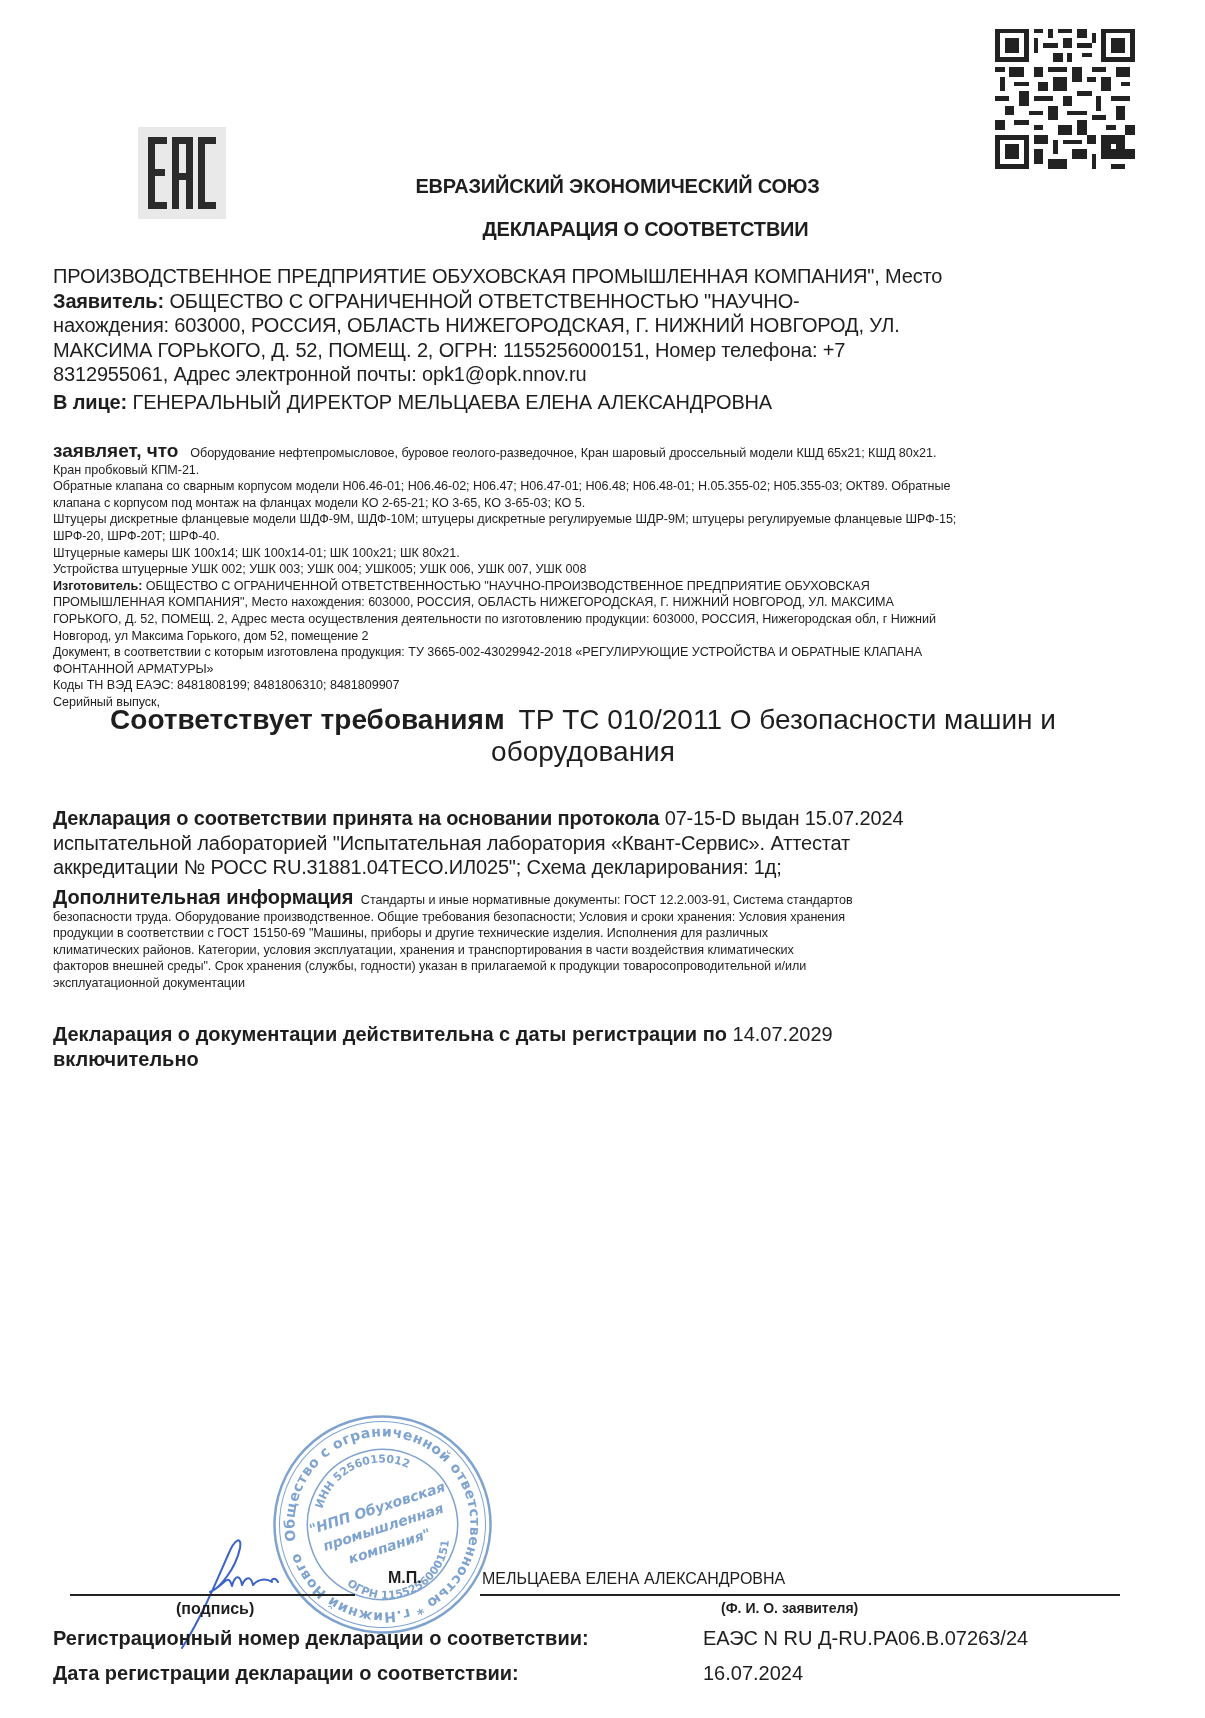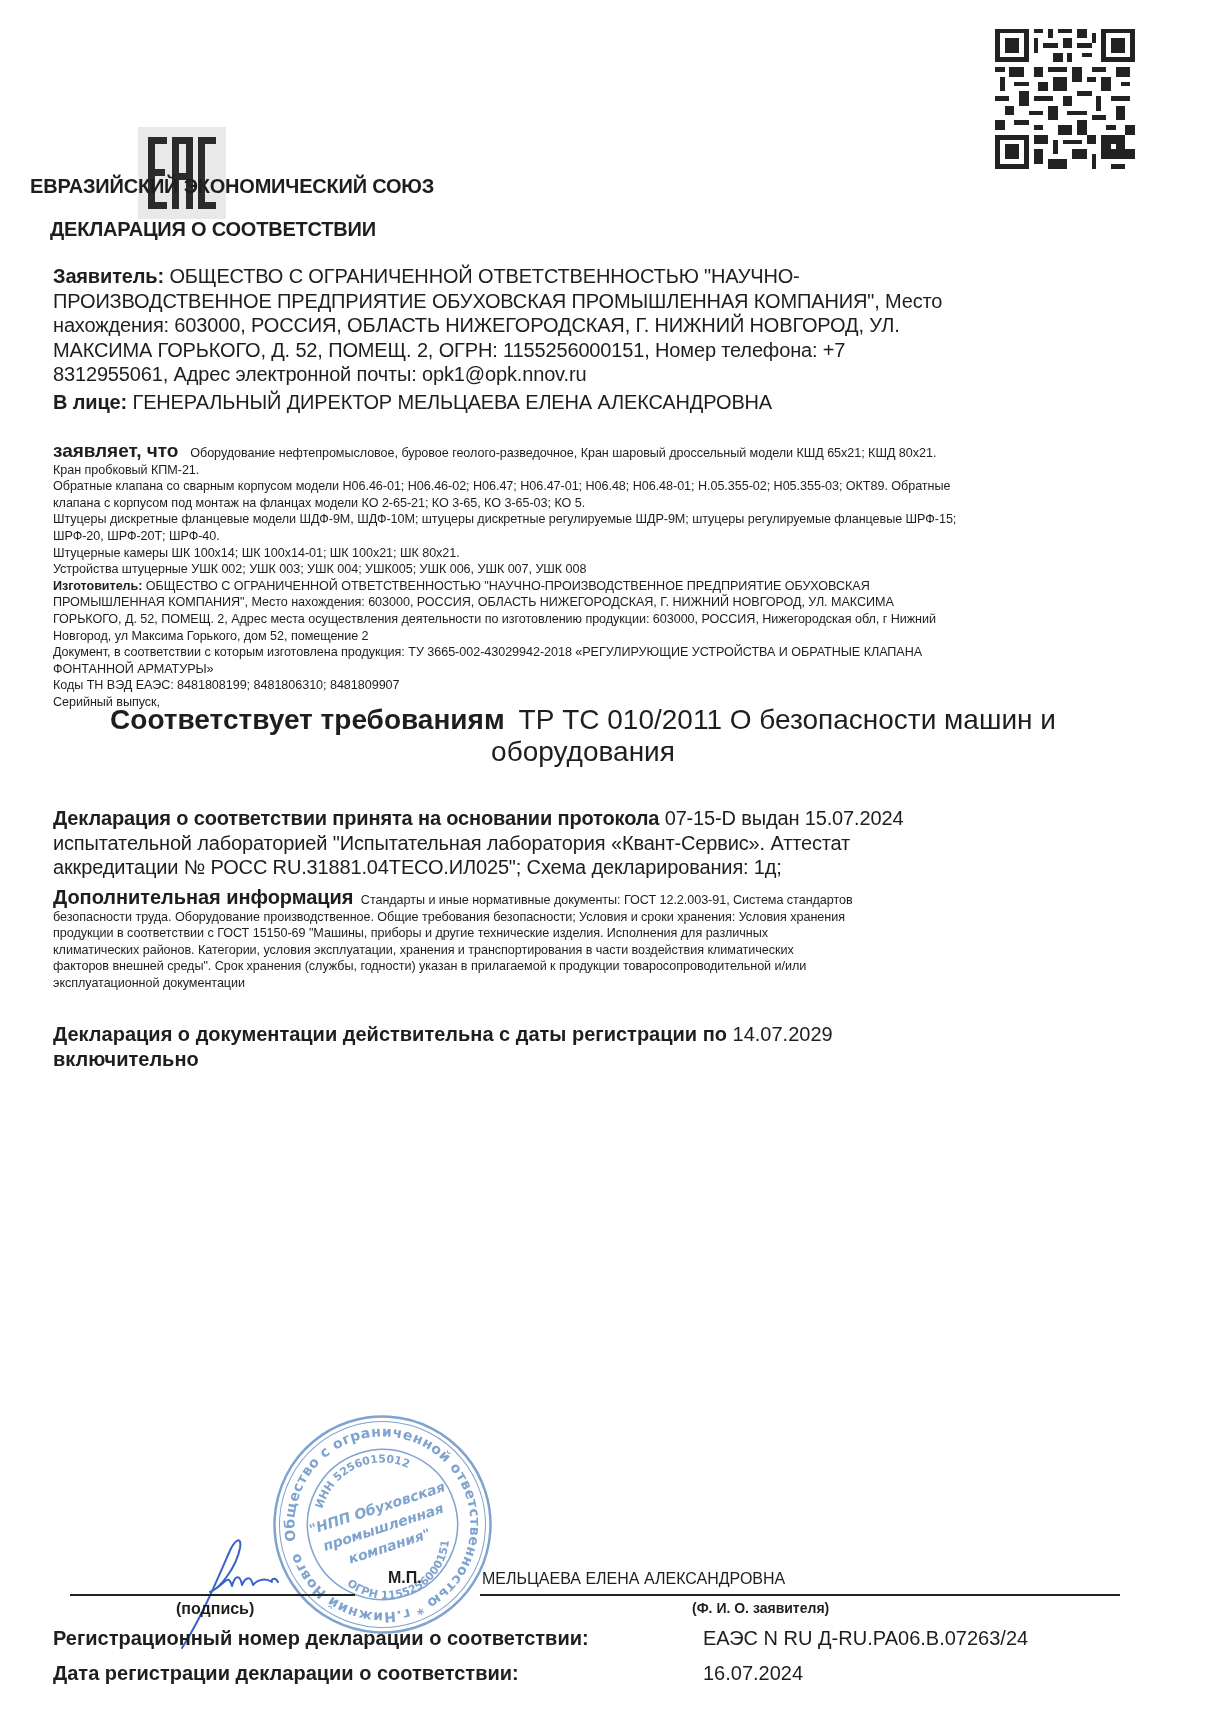--- a/index.html
+++ b/index.html
@@ -10,21 +10,21 @@
   }
   .abs { position: absolute; }
   .logo {
     left: 138px; top: 127px; width: 88px; height: 92px;
     background: #e9e9e9;
     display: flex; align-items: center; justify-content: center;
   }
   .logo svg { display: block; }
   .qr { left: 995px; top: 27px; width: 140px; height: 143px; }
   .title {
-    left: 0; width: 1205px; 
+    left: 0; width: 1205px; text-align: center;
     font-weight: bold; font-size: 20px; letter-spacing: -0.2px;
   }
   .t1 { top: 175px; padding-left: 30px; box-sizing: border-box; }
   .t2 { top: 218px; padding-left: 14px; box-sizing: border-box; margin-left: 36px; }
   .big {
     font-size: 20px; line-height: 24.5px; letter-spacing: -0.15px;
   }
   .small {
     font-size: 12.6px; line-height: 16.6px; letter-spacing: -0.05px;
   }
@@ -40,21 +40,21 @@
   .extra { top: 889px; }
   .extra .lead { font-size: 20px; font-weight: bold; margin-right: 4px; }
   .valid { top: 1022px; font-size: 20px; line-height: 25px; }
   .stamp { left: 270px; top: 1412px; width: 225px; height: 225px; }
   .signature { left: 180px; top: 1530px; width: 120px; height: 120px; }
   .mp { left: 388px; top: 1569px; font-size: 16px; font-weight: bold; }
   .sig-line { left: 70px; top: 1594px; width: 285px; height: 2px; background: #222; }
   .name-line { left: 480px; top: 1594px; width: 640px; height: 2px; background: #222; }
   .sig-cap { left: 176px; top: 1600px; font-size: 16px; font-weight: bold; }
   .name { left: 482px; top: 1570px; font-size: 16px; }
-  .name-cap { left: 692px; top: 1600px; font-size: 14px; font-weight: bold; }
+  .name-cap { left: 721px; top: 1600px; font-size: 14px; font-weight: bold; }
   .reg-row { left: 53px; font-size: 20px; }
   .reg-row .k { font-weight: bold; display: inline-block; width: 650px; }
   .r1 { top: 1627px; }
   .r2 { top: 1662px; }
 </style>
 </head>
 <body>
 
 <div class="abs logo">
   <svg width="72" height="76" viewBox="0 0 72 76">
@@ -143,25 +143,25 @@
         <rect x="24" y="28" width="3" height="1"></rect>
     </g>
     <rect x="24" y="24" width="1" height="1" fill="#fff"></rect>
   </svg>
 </div>
 
 <div class="abs title t1">ЕВРАЗИЙСКИЙ ЭКОНОМИЧЕСКИЙ СОЮЗ</div>
 <div class="abs title t2">ДЕКЛАРАЦИЯ О СООТВЕТСТВИИ</div>
 
 <div class="abs blk big applicant">
+  <div class="p">ПРОИЗВОДСТВЕННОЕ ПРЕДПРИЯТИЕ ОБУХОВСКАЯ ПРОМЫШЛЕННАЯ КОМПАНИЯ", Место</div>
   <div class="p">
     <b class="lbl">Заявитель:</b>
     <span>ОБЩЕСТВО С ОГРАНИЧЕННОЙ ОТВЕТСТВЕННОСТЬЮ "НАУЧНО-</span>
   </div>
-  <div class="p">ПРОИЗВОДСТВЕННОЕ ПРЕДПРИЯТИЕ ОБУХОВСКАЯ ПРОМЫШЛЕННАЯ КОМПАНИЯ", Место</div>
   <div class="p">нахождения: 603000, РОССИЯ, ОБЛАСТЬ НИЖЕГОРОДСКАЯ, Г. НИЖНИЙ НОВГОРОД, УЛ.</div>
   <div class="p">МАКСИМА ГОРЬКОГО, Д. 52, ПОМЕЩ. 2, ОГРН: 1155256000151, Номер телефона: +7</div>
   <div class="p">8312955061, Адрес электронной почты: opk1@opk.nnov.ru</div>
   <div class="p" style="margin-top:3px">
     <b class="lbl">В лице:</b>
     <span>ГЕНЕРАЛЬНЫЙ ДИРЕКТОР МЕЛЬЦАЕВА ЕЛЕНА АЛЕКСАНДРОВНА</span>
   </div>
 </div>
 
 <div class="abs blk small declares">

